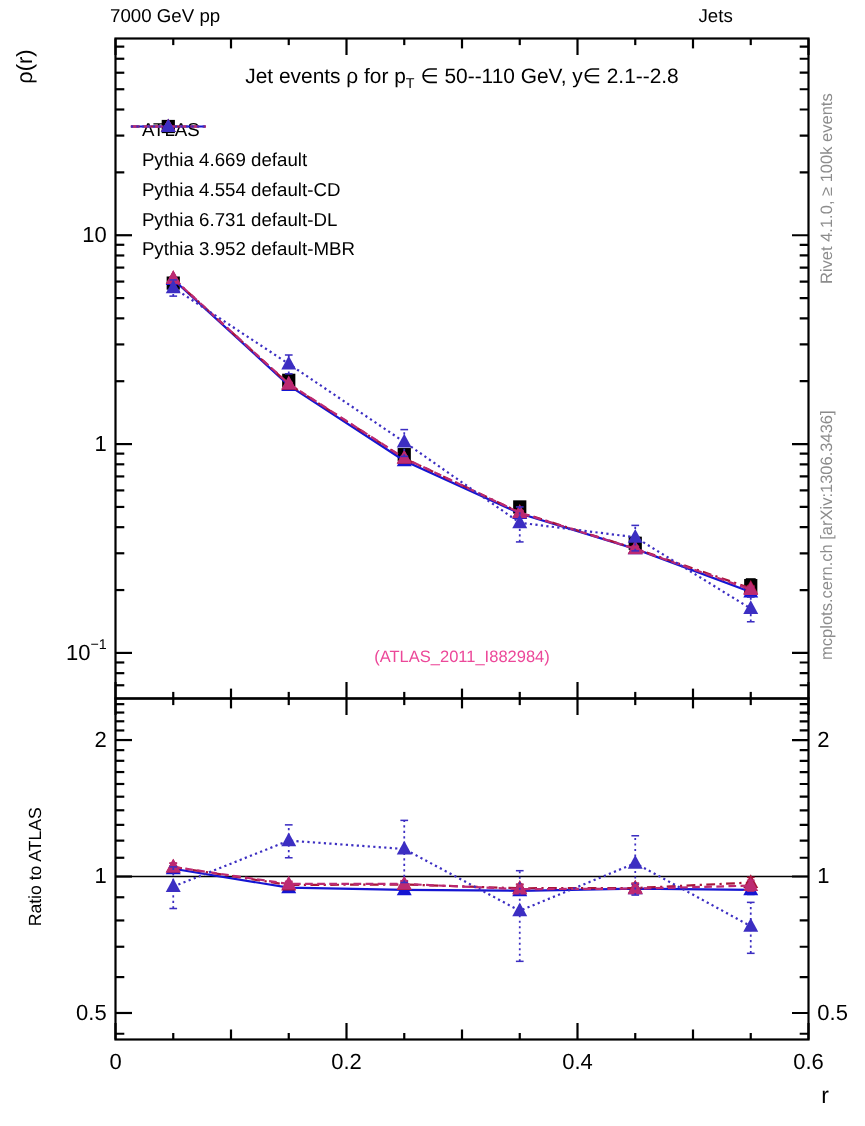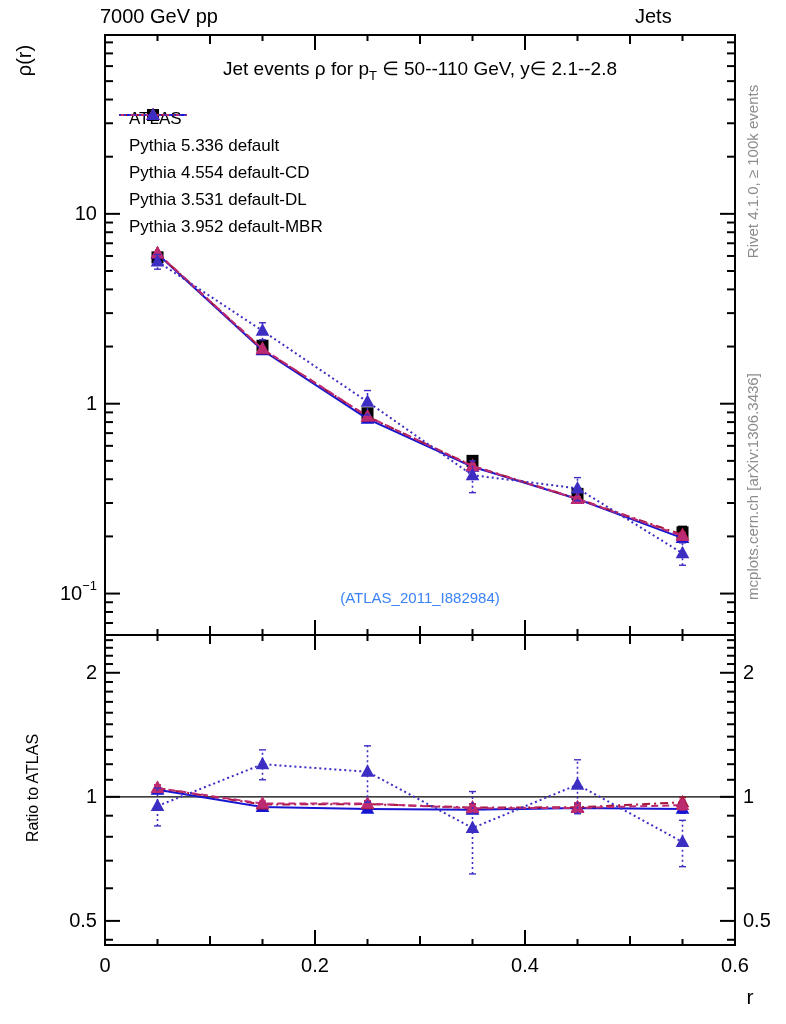--- a/index.html
+++ b/index.html
@@ -1,32 +1,32 @@
 <!DOCTYPE html>
 <html><head>
 <meta charset="utf-8">
 <style>
   html,body{margin:0;padding:0;background:#fff;}
   .stage{position:relative;width:786px;height:1024px;background:#fff;
          font-family:"Liberation Sans", sans-serif;color:#000;overflow:hidden;}
   .stage svg{position:absolute;left:0;top:0;}
   .abs{position:absolute;white-space:nowrap;}
-  .hdr{font-size:20px;top:5px;}
+  .hdr{font-size:17px;top:5px;}
   .hdr-left{left:100px;}
   .hdr-right{left:635px;width:100px;}
   .title{left:105px;top:57px;width:630px;text-align:center;font-size:19px;}
   .title sub{font-size:13px;vertical-align:-5px;}
   .vtext{position:absolute;text-align:center;transform:rotate(-90deg);}
   .ylab-top{left:-36px;top:49px;width:120px;font-size:20px;}
   .ylab-bottom{left:-77px;top:779px;width:220px;font-size:16px;}
   .side-gray{color:#8c8c8c;font-size:15px;}
   .rivet{left:592px;top:163px;width:320px;}
   .mcplots{left:582px;top:478px;width:340px;}
   .watermark{left:105px;top:589px;width:630px;text-align:center;
-             font-size:15px;color:#3b82f6;}
+             font-size:15px;color:#ec4899;}
   .xlab{left:735px;top:985px;width:30px;text-align:center;font-size:21px;}
   #legend{position:absolute;left:118px;top:105px;}
   .leg-row{display:flex;align-items:center;height:27px;}
   .leg-swatch{width:70px;height:20px;flex:0 0 70px;}
   .leg-label{margin-left:11px;font-size:17px;}
 </style>
 </head>
 <body>
 
 <div class="stage">
@@ -462,35 +462,35 @@
         <svg width="70" height="20" class="leg-swatch">
           <rect x="29" y="4" width="12" height="12" fill="#000000"></rect>
         </svg>
         <span class="leg-label">ATLAS</span>
       </div>
       <div class="leg-row">
         <svg width="70" height="20" class="leg-swatch">
           <line x1="1" x2="69" y1="10" y2="10" stroke="#1515d2" stroke-width="2"></line>
           <path d="M 35 3 L 41.8 15 L 28.2 15 Z" fill="#1515d2"></path>
         </svg>
-        <span class="leg-label">Pythia 5.336 default</span>
+        <span class="leg-label">Pythia 4.669 default</span>
       </div>
       <div class="leg-row">
         <svg width="70" height="20" class="leg-swatch">
           <line x1="1" x2="69" y1="10" y2="10" stroke="#a81539" stroke-width="2" stroke-dasharray="8 4 2 4"></line>
           <path d="M 35 3 L 41.8 15 L 28.2 15 Z" fill="#a81539"></path>
         </svg>
         <span class="leg-label">Pythia 4.554 default-CD</span>
       </div>
       <div class="leg-row">
         <svg width="70" height="20" class="leg-swatch">
           <line x1="1" x2="69" y1="10" y2="10" stroke="#bc2a72" stroke-width="2" stroke-dasharray="7 4"></line>
           <path d="M 35 3 L 41.8 15 L 28.2 15 Z" fill="#bc2a72"></path>
         </svg>
-        <span class="leg-label">Pythia 3.531 default-DL</span>
+        <span class="leg-label">Pythia 6.731 default-DL</span>
       </div>
       <div class="leg-row">
         <svg width="70" height="20" class="leg-swatch">
           <line x1="1" x2="69" y1="10" y2="10" stroke="#3c2ec2" stroke-width="2" stroke-dasharray="2 3"></line>
           <path d="M 35 3 L 41.8 15 L 28.2 15 Z" fill="#3c2ec2"></path>
         </svg>
         <span class="leg-label">Pythia 3.952 default-MBR</span>
       </div>
     </div>
 

